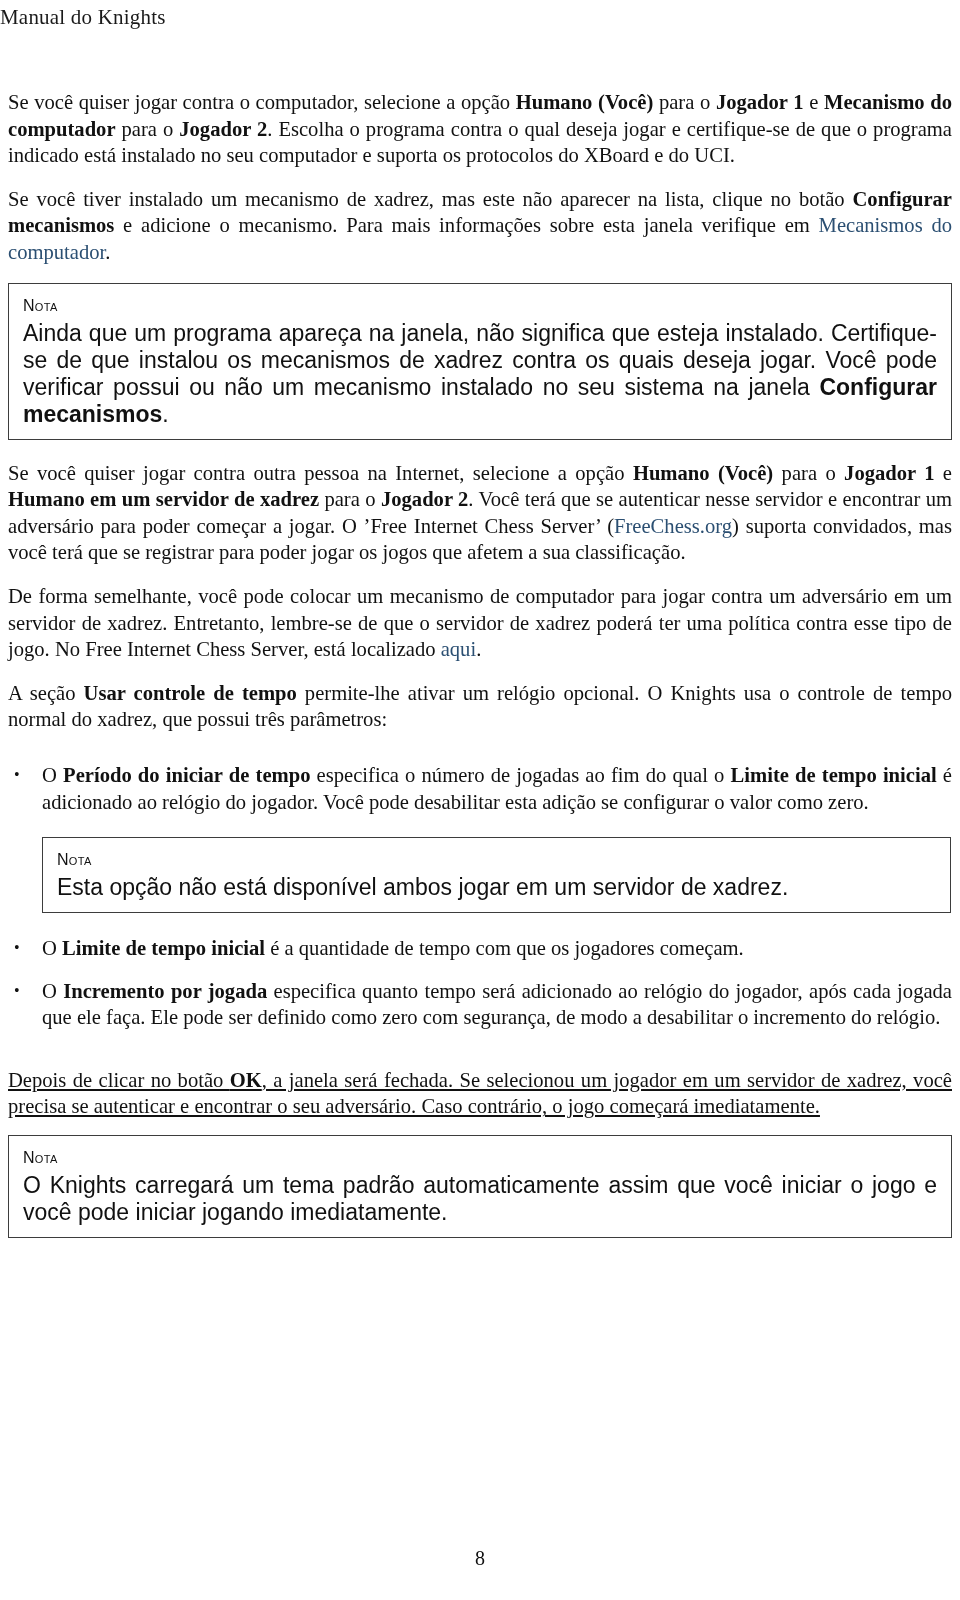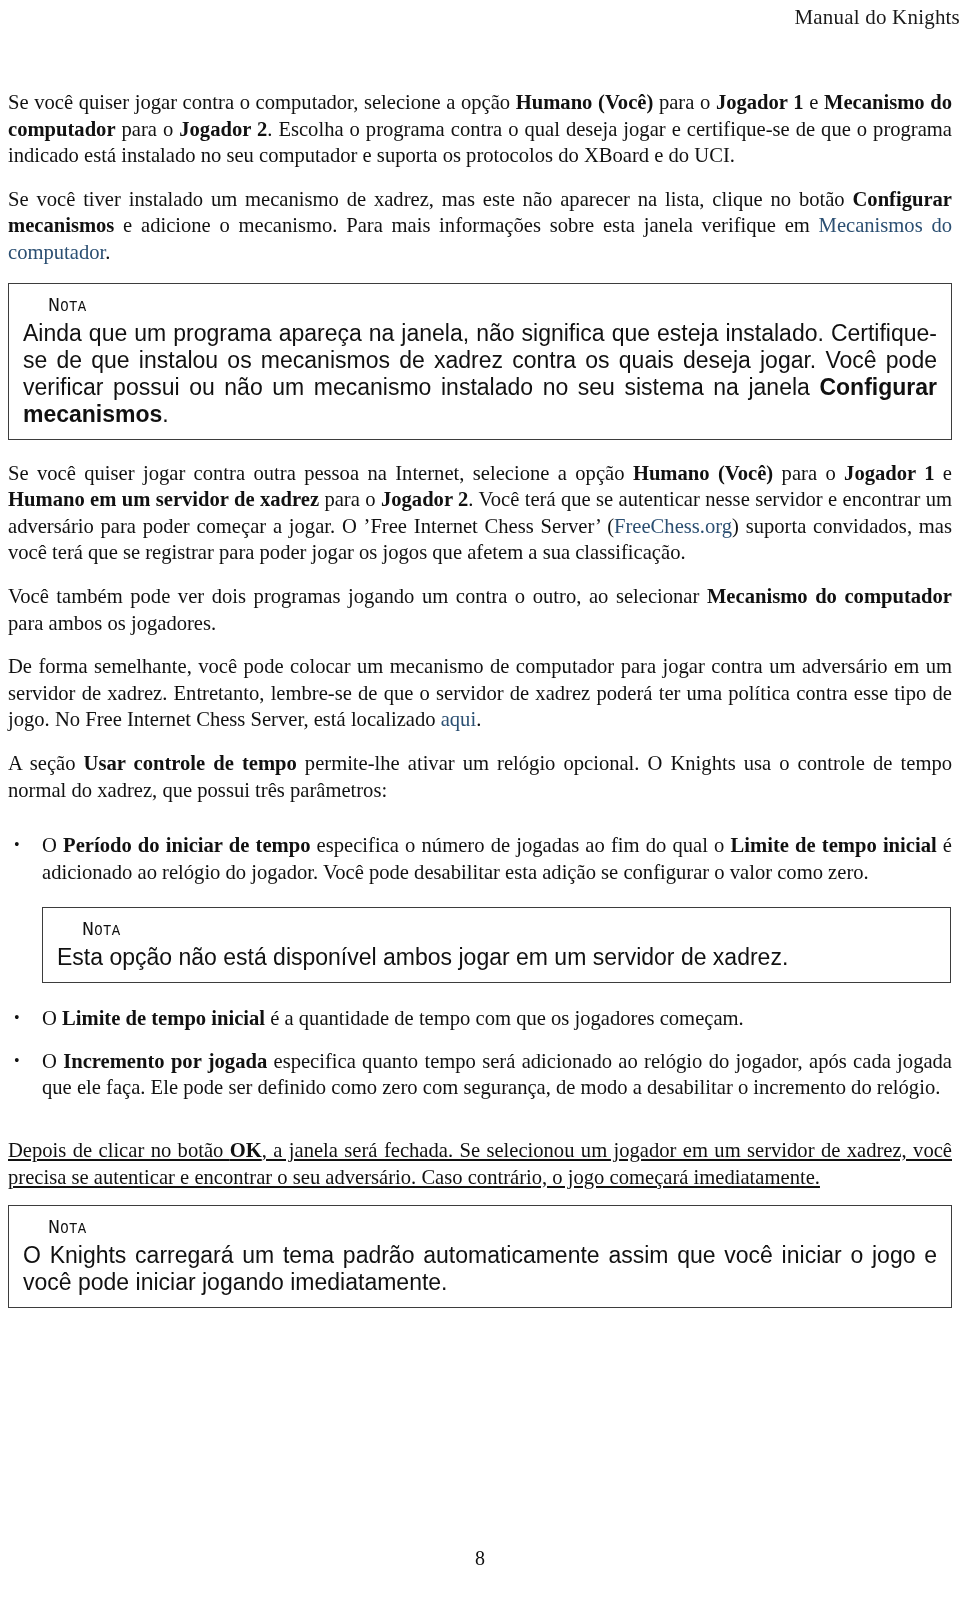--- a/index.html
+++ b/index.html
@@ -23,21 +23,21 @@
     height: 1600px;
     box-sizing: border-box;
   }
 
   
   .running-header {
     position: absolute;
     top: 4px;
     left: 0;
     width: 960px;
-    text-align: right;
+    text-align: left;
     font-family: "Liberation Serif", "DejaVu Serif", serif;
     font-size: 21px;
     line-height: 26px;
     letter-spacing: 0.2px;
     color: #1a1a1a;
   }
 
   
   .content {
     position: absolute;
@@ -76,29 +76,28 @@
     padding: 9px 14px 11px 14px;
     margin: 14px 0 20px 0;
   }
   .note-box.indent {
     margin-left: 34px;
     margin-right: 1px;
     margin-top: 22px;
     margin-bottom: 22px;
   }
   .note-title {
-    font-family: Liberation Mono, monospace;
-    font-size: 20px;
+    font-family: Liberation Sans, sans-serif;
+    font-size: 16px;
     line-height: 25px;
     font-weight: 400;
     font-variant: small-caps;
     letter-spacing: 0.3px;
     color: #111111;
     margin-bottom: 2px;
-    margin-left: 25px;
   }
   .note-body {
     font-family: "Liberation Sans", "DejaVu Sans", sans-serif;
     font-size: 23px;
     line-height: 27px;
     text-align: justify;
     color: #111111;
   }
   .note-body b { font-weight: bold; }
 
@@ -154,21 +153,20 @@
 
     <p class="para"><span>Se você tiver instalado um mecanismo de xadrez, mas este não aparecer na lista, clique no botão </span><b>Configurar mecanismos</b><span> e adicione o mecanismo.  Para mais informações sobre esta janela verifique em </span><a class="xref" href="#">Mecanismos do computador</a><span>.</span></p>
 
     <div class="note-box">
       <div class="note-title">Nota</div>
       <div class="note-body"><span>Ainda que um programa apareça na janela, não significa que esteja instalado.  Certifique-se de que instalou os mecanismos de xadrez contra os quais deseja jogar.  Você pode verificar possui ou não um mecanismo instalado no seu sistema na janela </span><b>Configurar mecanismos</b><span>.</span></div>
     </div>
 
     <p class="para"><span>Se você quiser jogar contra outra pessoa na Internet, selecione a opção </span><b>Humano (Você)</b><span> para o </span><b>Jogador 1</b><span> e </span><b>Humano em um servidor de xadrez</b><span> para o </span><b>Jogador 2</b><span>.  Você terá que se autenticar nesse servidor e encontrar um adversário para poder começar a jogar.  O ’Free Internet Chess Server’ (</span><a class="xref" href="#">FreeChess.org</a><span>) suporta convidados, mas você terá que se registrar para poder jogar os jogos que afetem a sua classificação.</span></p>
 
-    <p class="para"><span>Você também pode ver dois programas jogando um contra o outro, ao selecionar </span><b>Mecanismo do computador</b><span> para ambos os jogadores.</span></p>
 
     <p class="para"><span>De forma semelhante, você pode colocar um mecanismo de computador para jogar contra um adversário em um servidor de xadrez. Entretanto, lembre-se de que o servidor de xadrez poderá ter uma política contra esse tipo de jogo. No Free Internet Chess Server, está localizado </span><a class="xref" href="#">aqui</a><span>.</span></p>
 
     <p class="para"><span>A seção </span><b>Usar controle de tempo</b><span> permite-lhe ativar um relógio opcional. O Knights usa o controle de tempo normal do xadrez, que possui três parâmetros:</span></p>
 
     <div class="spacer-12"></div>
 
     <ul class="bullets">
       <li class="no-gap"><span class="bullet-dot">•</span><span>O </span><b>Período do iniciar de tempo</b><span> especifica o número de jogadas ao fim do qual o </span><b>Limite de tempo inicial</b><span> é adicionado ao relógio do jogador.  Você pode desabilitar esta adição se configurar o valor como zero.</span></li>
     </ul>

